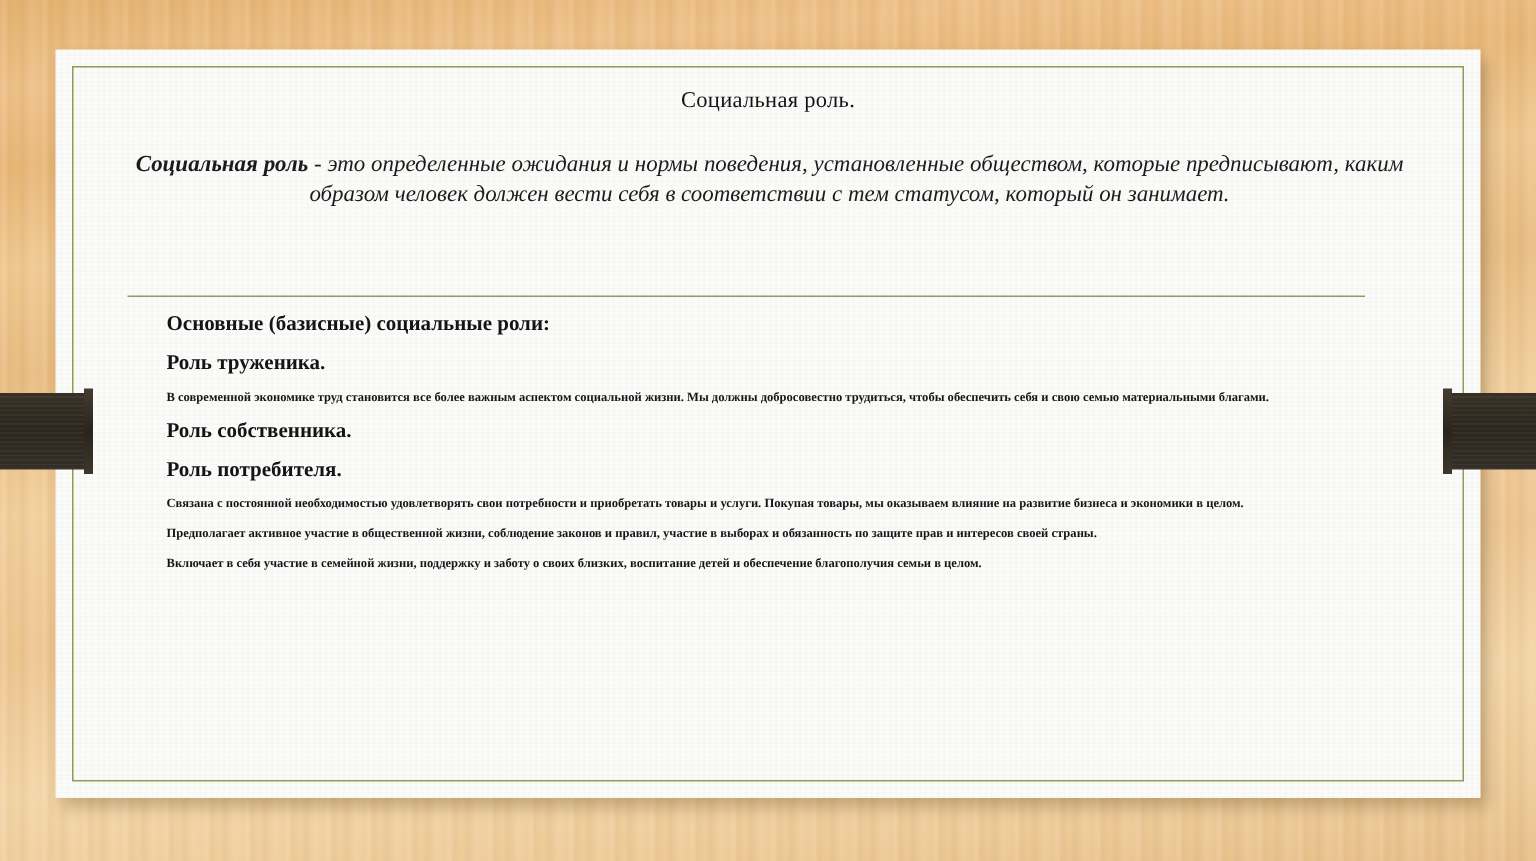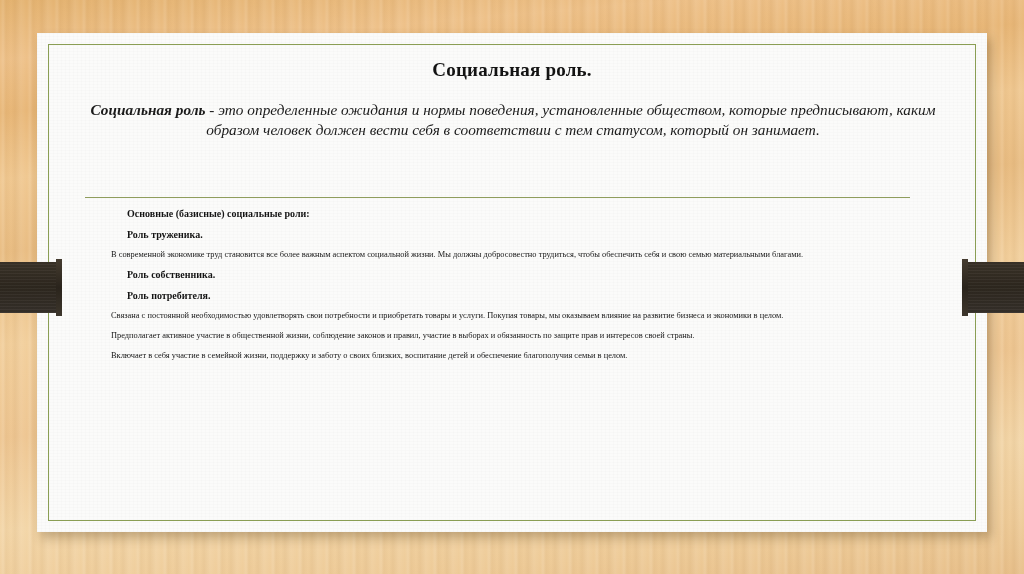--- a/index.html
+++ b/index.html
@@ -82,22 +82,22 @@
     width: 950px;
     height: 499px;
   }
 
   .slide-title {
     position: absolute;
     left: 0;
     top: 26px;
     width: 950px;
     text-align: center;
-    font-weight: bold;
-    font-size: 19px;
+    font-weight: normal;
+    font-size: 15px;
     color: #131313;
     letter-spacing: 0.2px;
   }
 
   .lead-block {
     position: absolute;
     left: 48px;
     top: 67px;
     width: 856px;
     text-align: center;
@@ -124,32 +124,33 @@
   }
 
   .body-area {
     position: absolute;
     left: 74px;
     top: 175px;
     width: 800px;
   }
 
   .sec-head {
-    font-size: 10px;
+    font-size: 14px;
     font-weight: bold;
     color: #141414;
-    margin: 0 0 8px 16px;
+    margin: 0 0 8px 0;
     line-height: 1.25;
   }
   .sec-body {
     font-size: 8.4px;
     color: #161616;
     margin: 0 0 9px 0;
     line-height: 1.32;
     text-align: justify;
+    font-weight: bold;
   }
   .sec-body.last { margin-bottom: 0; }
 
   
   .ribbon {
     position: absolute;
     top: 262px;
     width: 62px;
     height: 51px;
     background:

